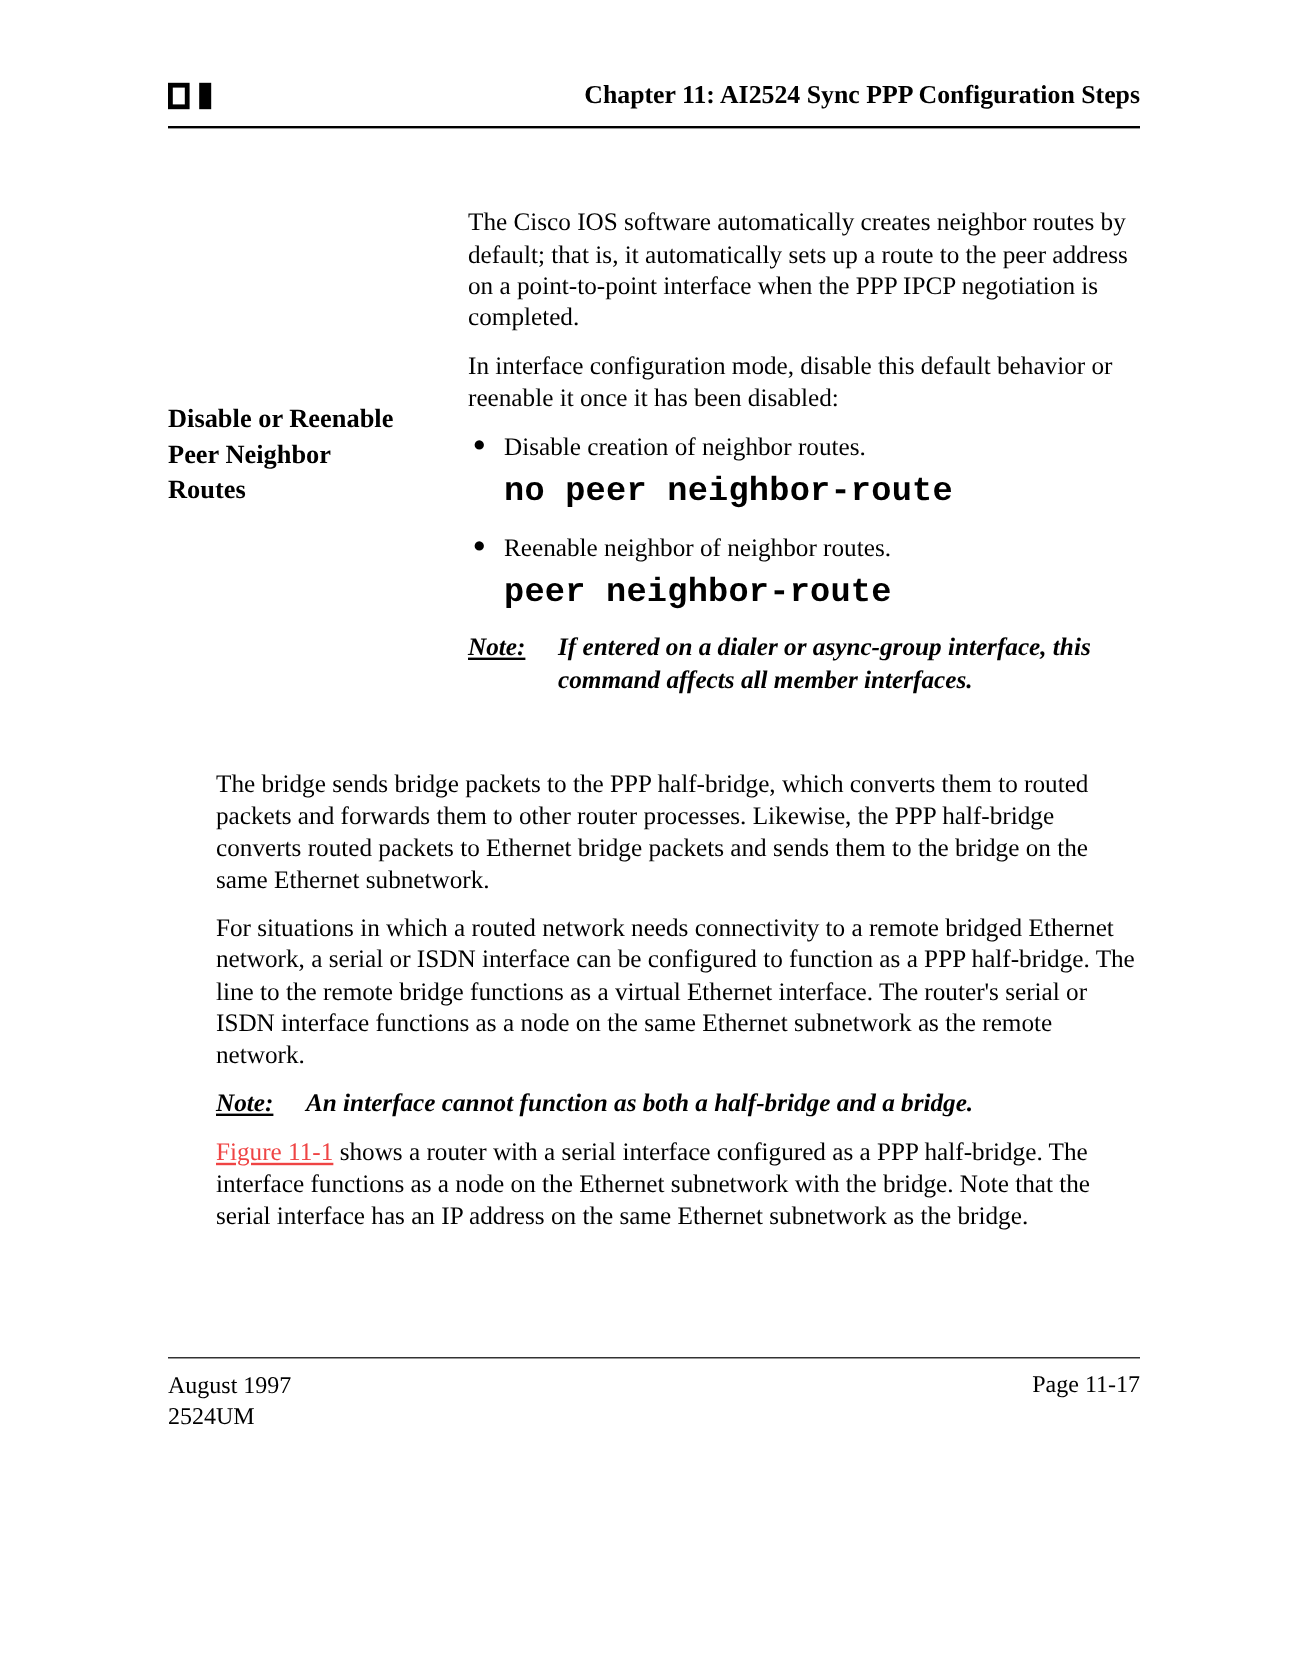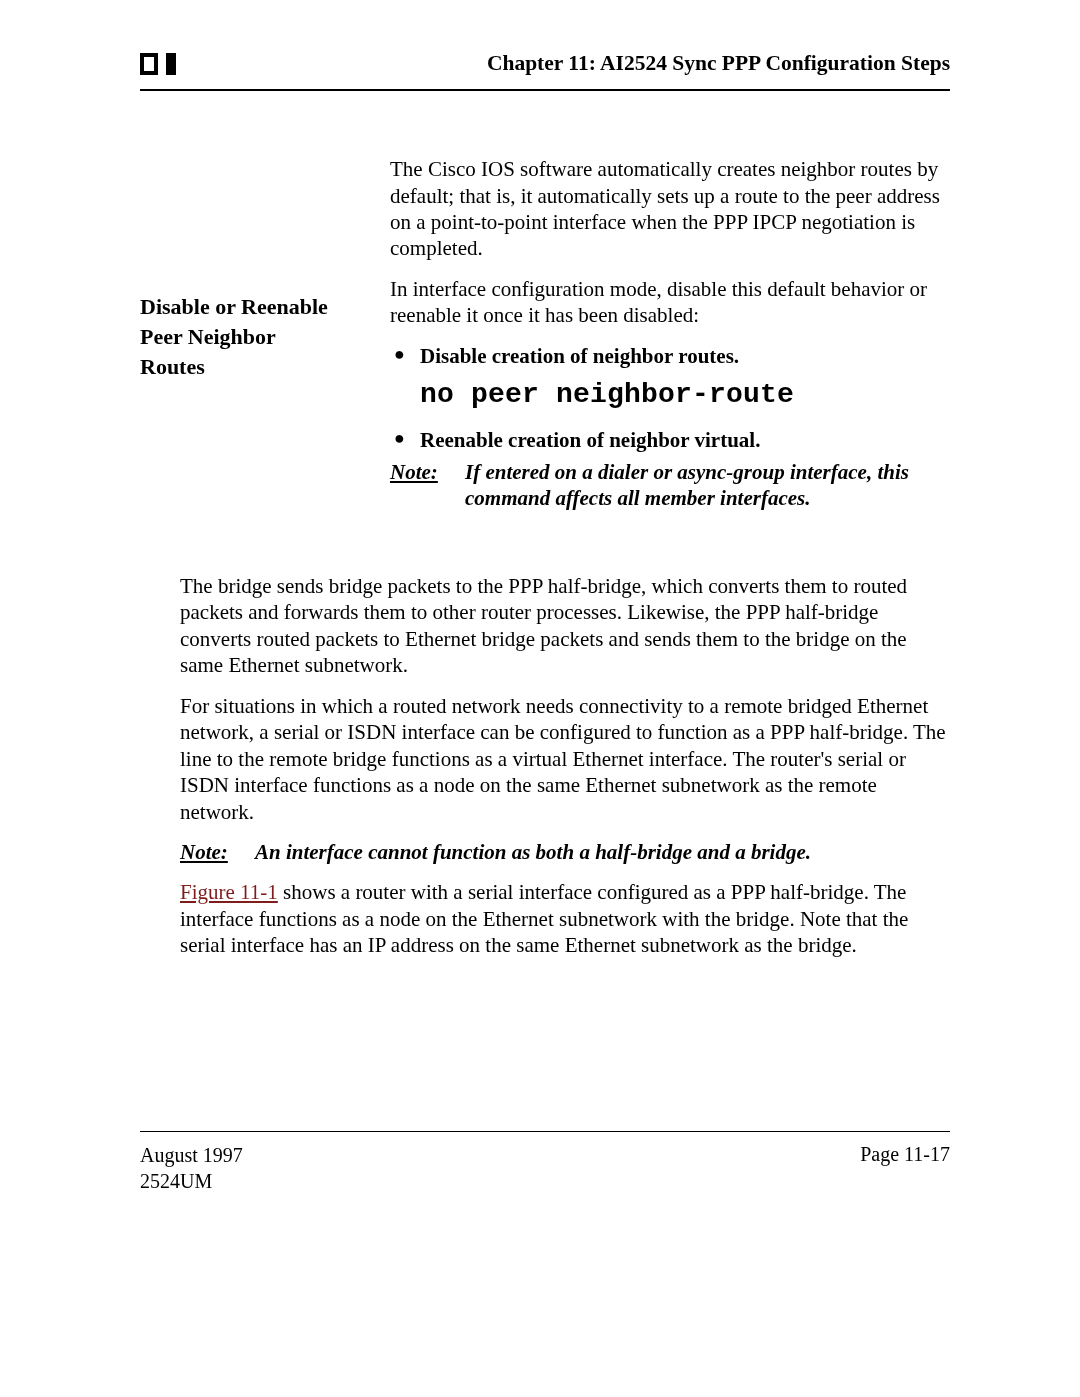--- a/index.html
+++ b/index.html
@@ -8,21 +8,21 @@
     padding: 0;
     background: #fff;
     font-family: "Times New Roman", Times, serif;
     color: #000;
   }
   .page {
     width: 1080px;
     height: 1249px;
     position: relative;
     box-sizing: border-box;
-    padding: 50px 130px 0 140px;
+    padding: 66px 130px 0 140px;
     font-size: 21px;
     line-height: 1.26;
   }
   .header {
     display: flex;
     align-items: center;
     justify-content: space-between;
     border-bottom: 2px solid #000;
     padding-bottom: 12px;
     margin-bottom: 65px;
@@ -68,21 +68,20 @@
     flex: 1;
     margin-left: 40px;
   }
   .para {
     margin: 0 0 14px 0;
   }
   ul.bullets {
     list-style: none;
     padding: 0;
     margin: 0 0 0 0;
-    font-weight: bold;
   }
   ul.bullets > li {
     position: relative;
     padding-left: 30px;
     margin: 2px 0 6px 0;
   }
   ul.bullets > li::before {
     content: "●";
     position: absolute;
     left: 4px;
@@ -103,21 +102,21 @@
     margin: 4px 0 6px 0;
   }
   .note-label {
     flex: 0 0 75px;
     text-decoration: underline;
   }
   .note-text {
     flex: 1;
   }
   .figlink {
-    color: #7f1d1d;
+    color: #ef4444;
     text-decoration: underline;
   }
   .footer {
     position: absolute;
     left: 140px;
     right: 130px;
     bottom: 55px;
     border-top: 1px solid #000;
     padding-top: 10px;
     display: flex;
@@ -142,23 +141,24 @@
       <p class="para">The Cisco IOS software automatically creates neighbor routes by default; that is, it automatically sets up a route to the peer address on a point-to-point interface when the PPP IPCP negotiation is completed.</p>
       <p class="para">In interface configuration mode, disable this default behavior or reenable it once it has been disabled:</p>
       <ul class="bullets">
         <li>
           <span>Disable creation of neighbor routes.</span>
         </li>
       </ul>
       <div class="cmd">no peer neighbor-route</div>
       <ul class="bullets">
         <li>
-          <span>Reenable creation of neighbor virtual.</span>
+          <span>Reenable neighbor of neighbor routes.</span>
         </li>
       </ul>
+      <div class="cmd">peer neighbor-route</div>
       <div class="note-row">
         <div class="note-label">Note:</div>
         <div class="note-text">If entered on a dialer or async-group interface, this command affects all member interfaces.</div>
       </div>
     </div>
   </div>
 
   <div class="section">
     <div class="body-col">
       <p class="para">The bridge sends bridge packets to the PPP half-bridge, which converts them to routed packets and forwards them to other router processes. Likewise, the PPP half-bridge converts routed packets to Ethernet bridge packets and sends them to the bridge on the same Ethernet subnetwork.</p>

